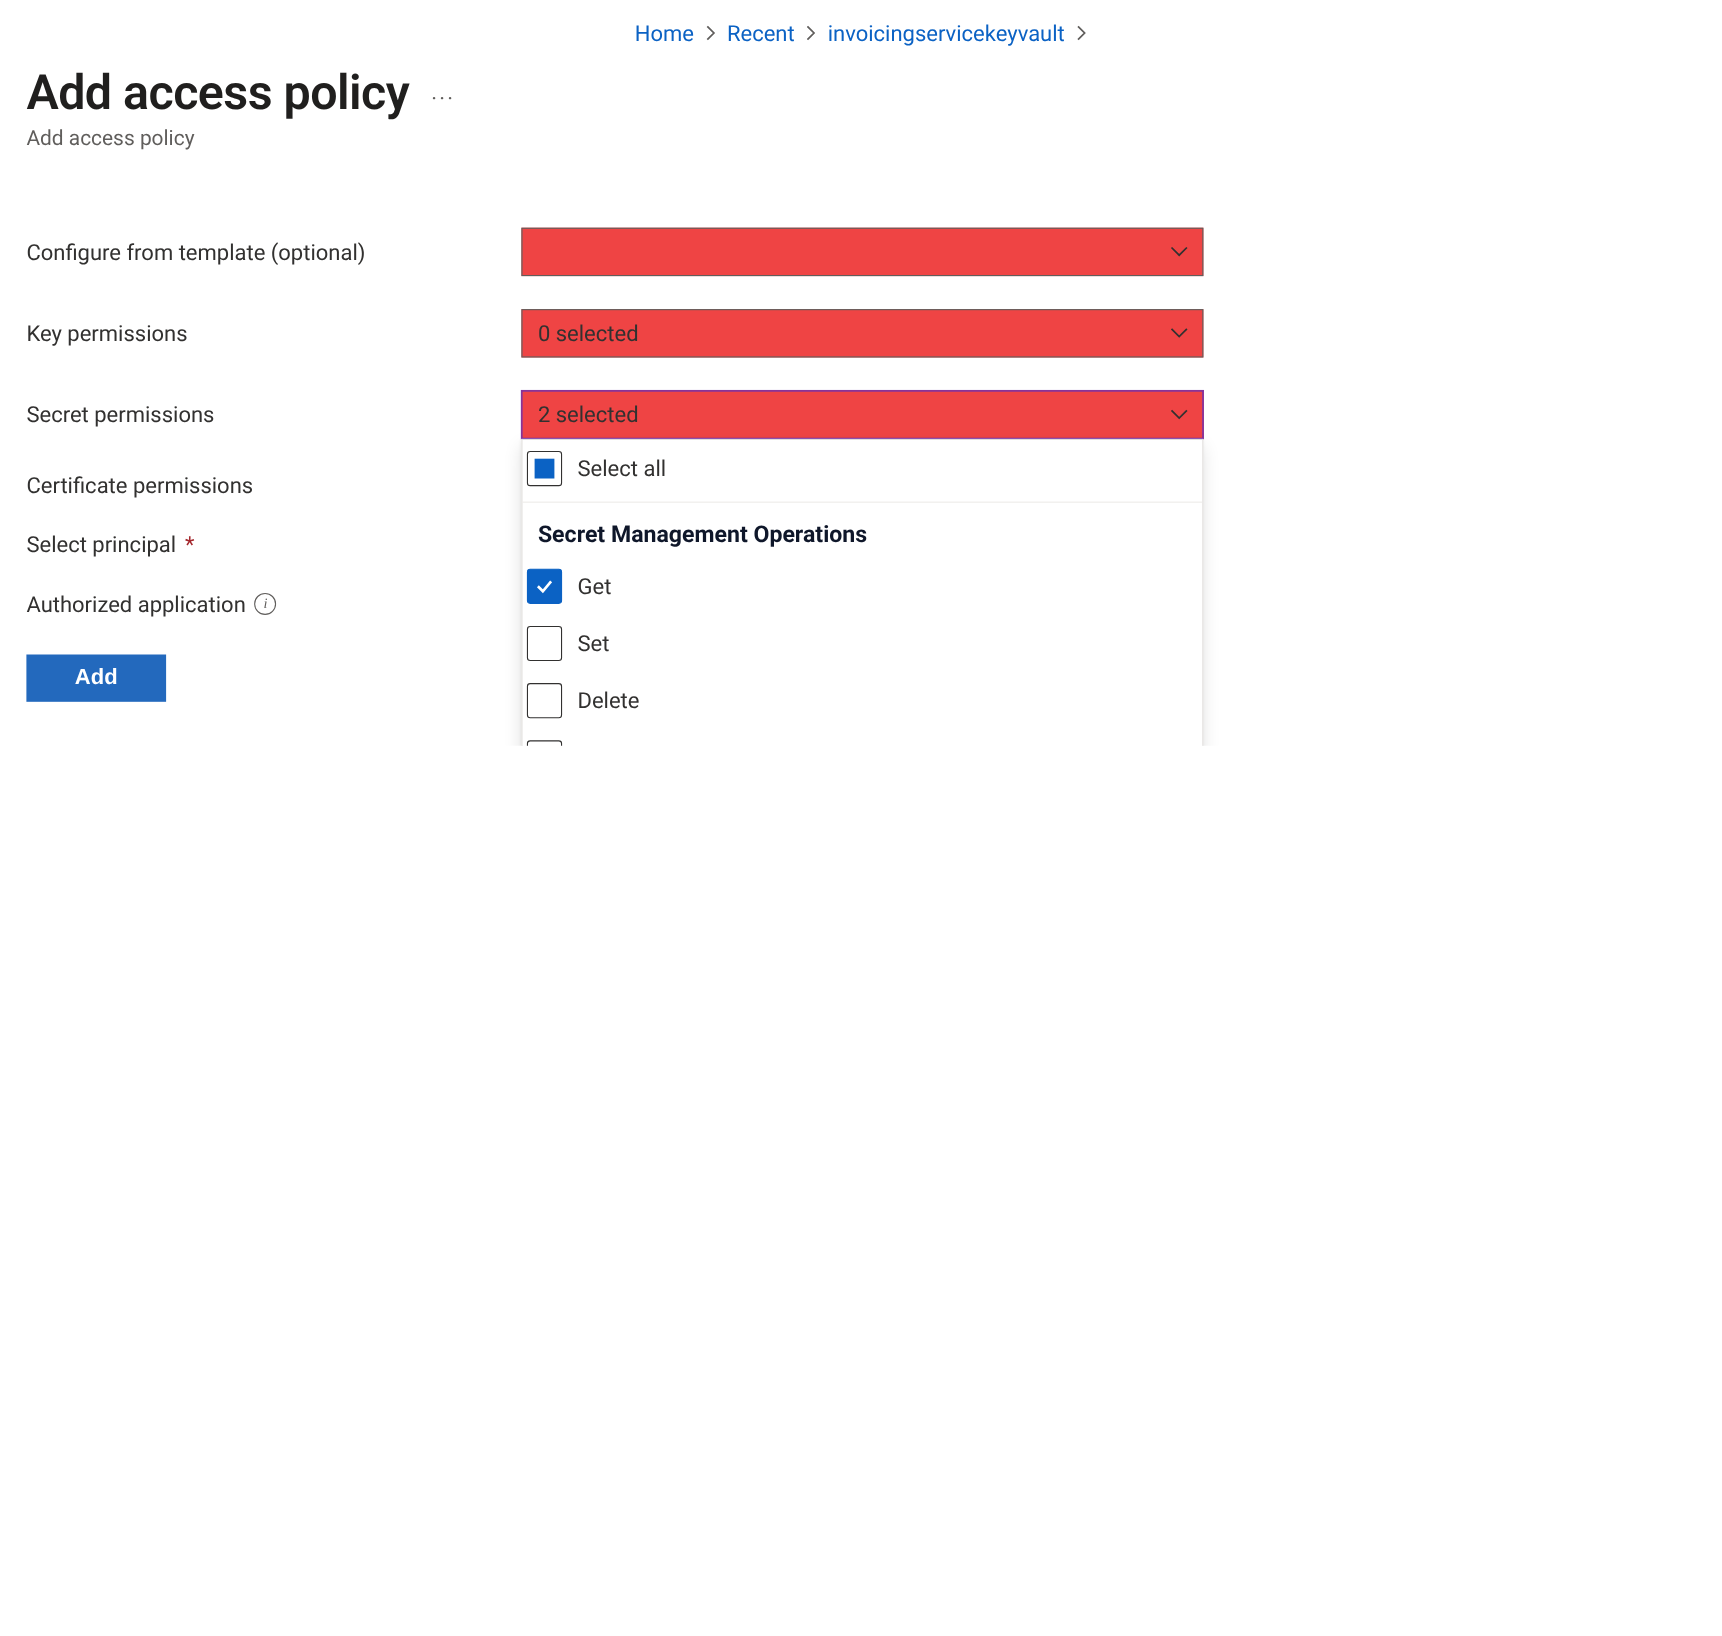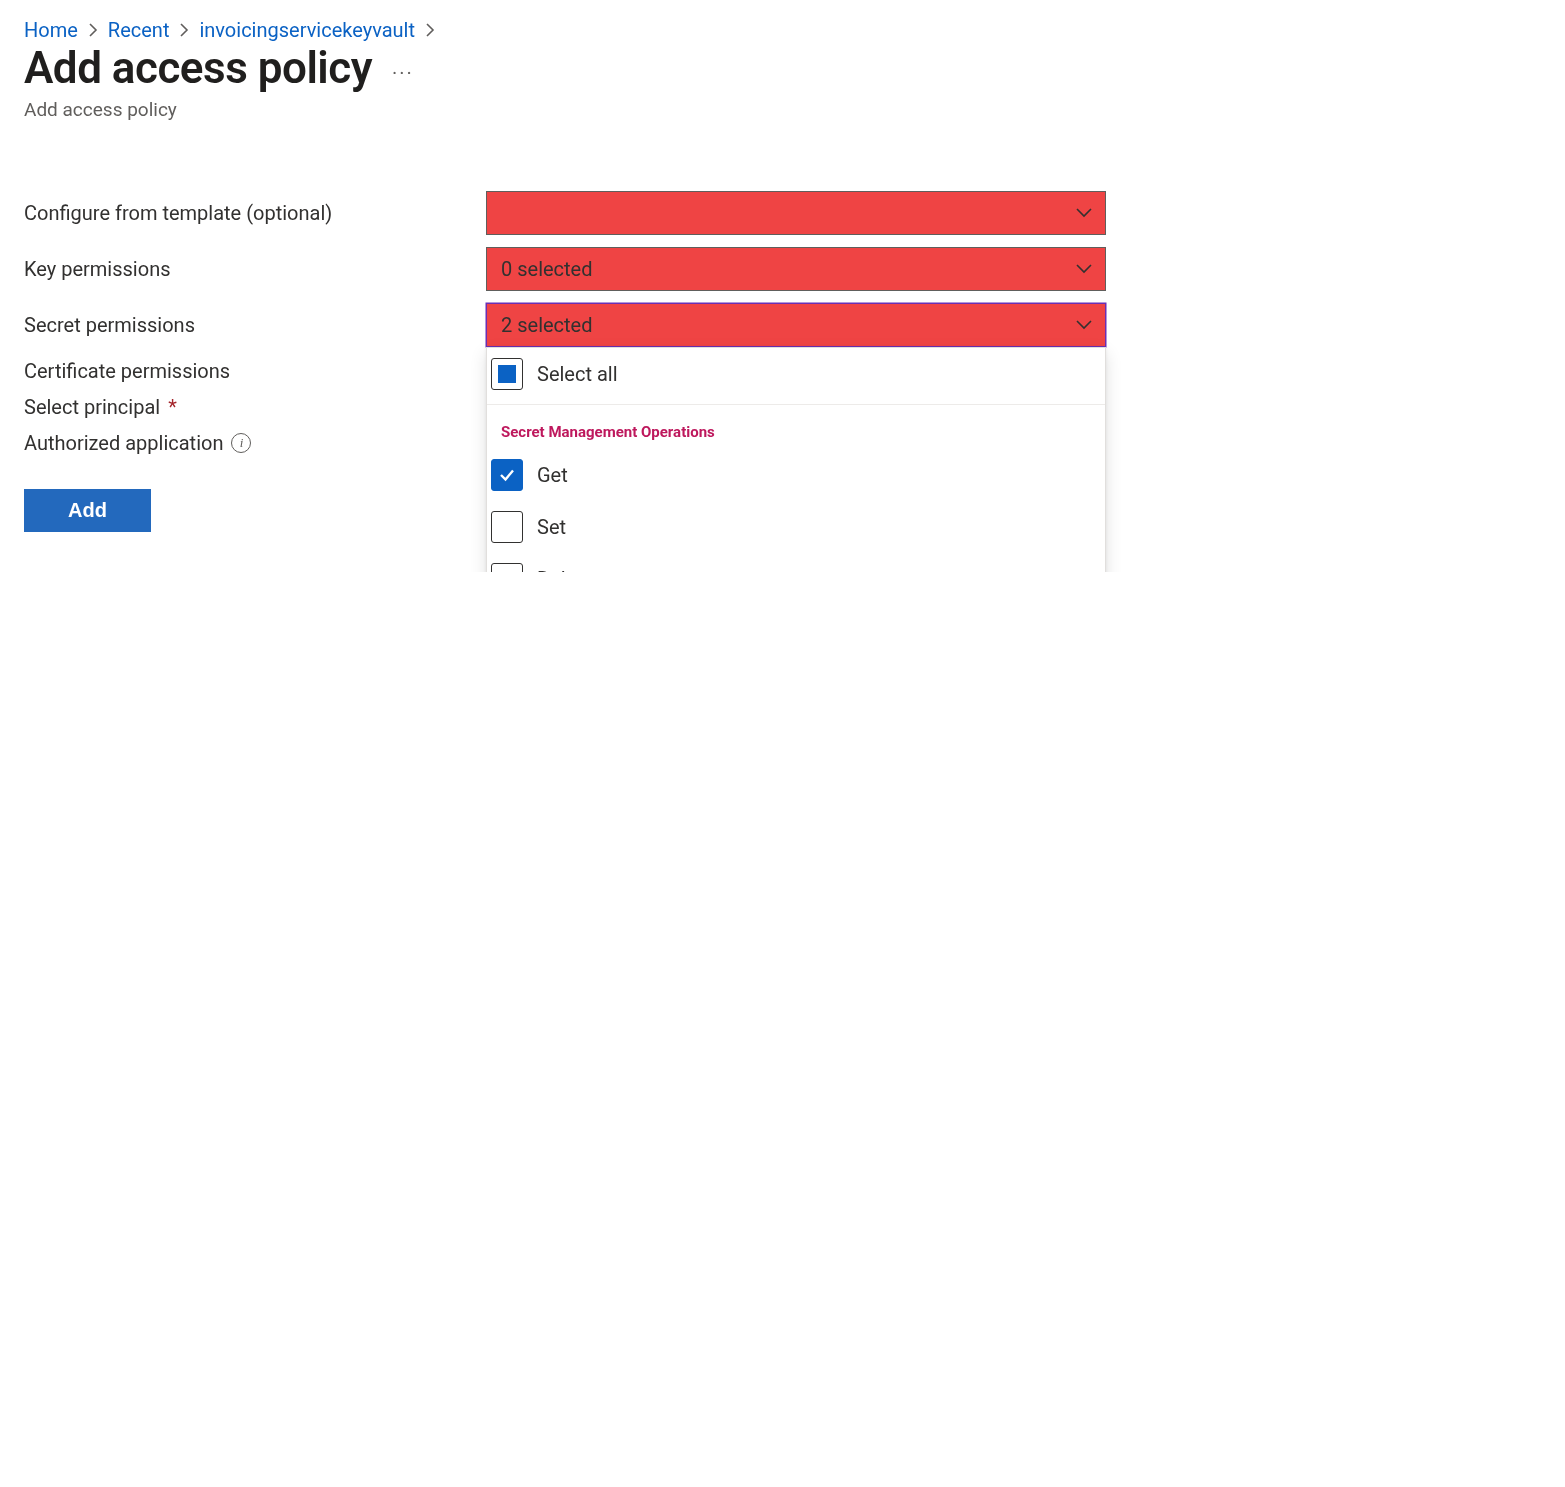--- a/index.html
+++ b/index.html
@@ -14,20 +14,22 @@
   .page {
     padding: 18px 24px 40px 24px;
     width: 1565px;
   }
   
   .breadcrumb {
     display: flex;
     align-items: center;
     gap: 10px;
     font-size: 20px;
+    margin-bottom: 16px;
+    justify-content: center;
   }
   .breadcrumb a {
     color: #0b62c4;
     text-decoration: none;
     cursor: pointer;
   }
   .breadcrumb .sep {
     color: #605e5c;
     font-size: 16px;
   }
@@ -57,21 +59,20 @@
     color: #605e5c;
     margin-top: 4px;
     margin-bottom: 70px;
   }
   
   .form-area {
     display: grid;
     grid-template-columns: 450px 620px;
     row-gap: 30px;
     align-items: center;
-    gap: 12px;
   }
   .form-label {
     font-size: 20px;
     color: #323130;
     display: flex;
     align-items: center;
     gap: 8px;
   }
   .required-star { color: #a4262c; }
   .info-icon {
@@ -129,23 +130,23 @@
     font-size: 20px;
     cursor: pointer;
   }
   .flyout hr {
     border: none;
     border-top: 1px solid #edebe9;
     margin: 4px 0 6px 0;
   }
   .flyout .group-header {
     font-weight: 700;
-    font-size: 15px;
+    font-size: 21px;
     padding: 12px 14px 8px 14px;
-    color: #be185d;
+    color: #0f172a;
   }
   
   .cb {
     width: 32px; height: 32px;
     border: 1.5px solid #323130;
     border-radius: 3px;
     display: inline-flex;
     align-items: center;
     justify-content: center;
     flex-shrink: 0;

